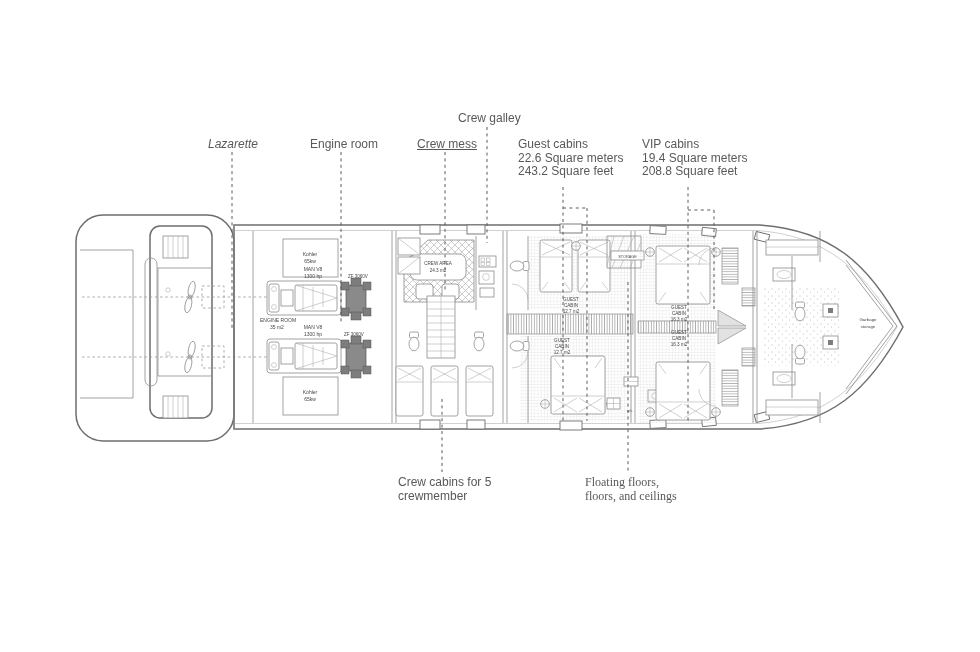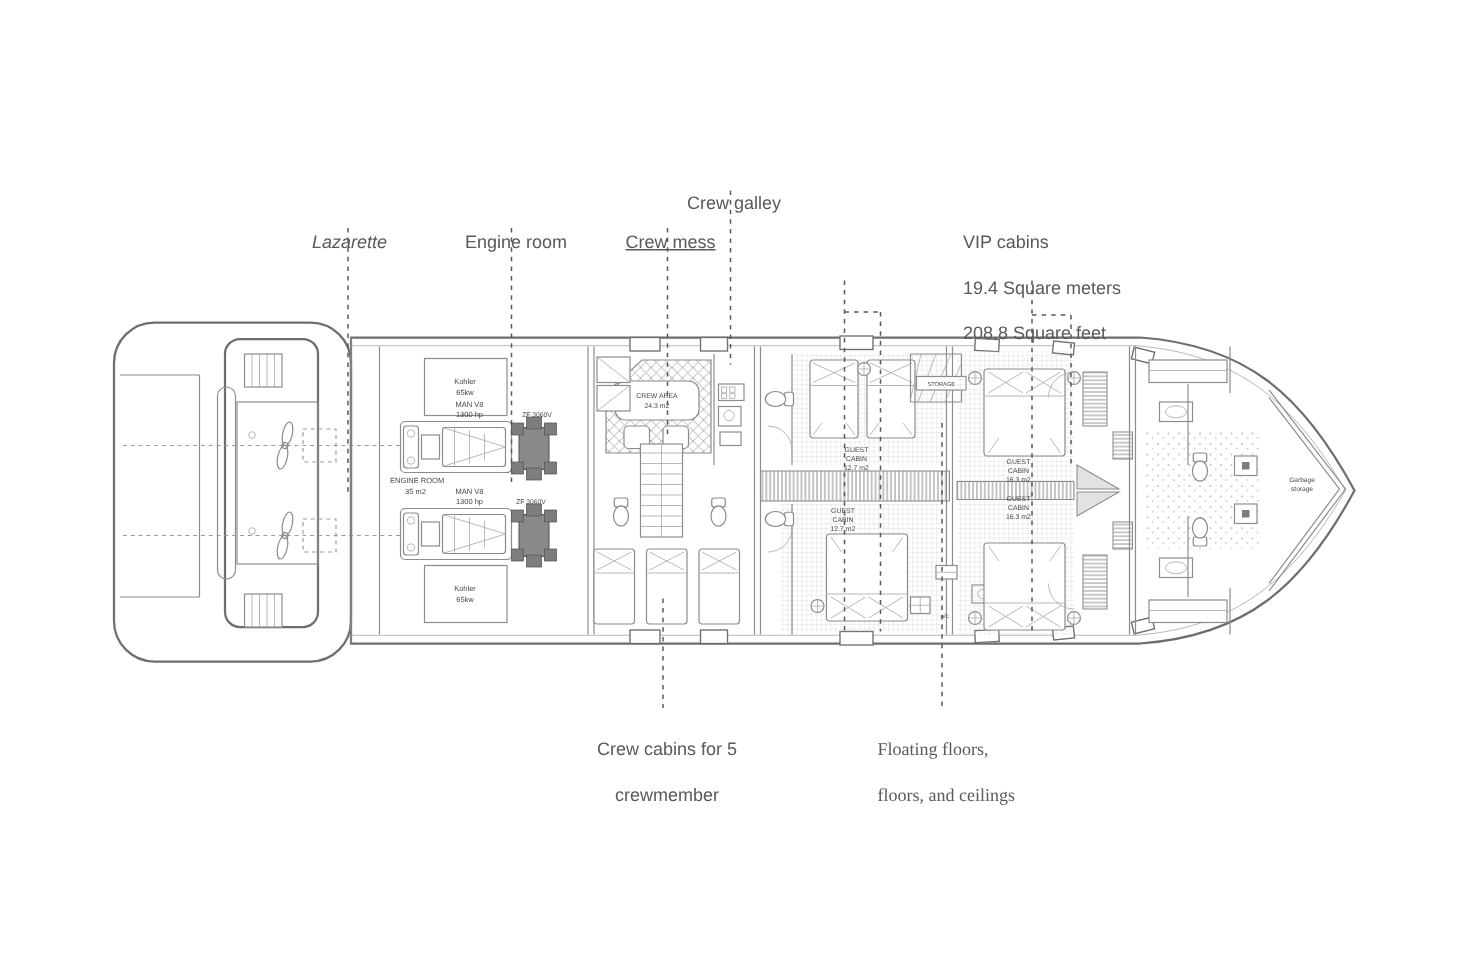--- a/index.html
+++ b/index.html
@@ -1,20 +1,20 @@
 <!DOCTYPE html>
 <html><head>
 <meta charset="utf-8">
 <style>
   html,body{margin:0;padding:0;background:#fff;}
   #stage{position:relative;width:980px;height:652px;background:#fff;overflow:hidden;
          font-family:"Liberation Sans",sans-serif;}
   svg{position:absolute;left:0;top:0;}
   .callout{position:absolute;font-size:12px;line-height:13.5px;color:#58595b;white-space:nowrap;}
-  .callout .t1{display:block;margin-top:17px;}
+  .callout .t1{display:block;}
   
   .s1{fill:none;stroke:#6e6e6e;stroke-width:1.5;}
   .s2{fill:none;stroke:#8c8c8c;stroke-width:0.8;}
   .s3{fill:none;stroke:#a9a9a9;stroke-width:0.55;}
   .w{fill:#ffffff;stroke:#8c8c8c;stroke-width:0.8;}
   .wd{fill:#ffffff;stroke:#6e6e6e;stroke-width:0.9;}
   .dark{fill:#7d7d7d;stroke:#555;stroke-width:0.5;}
   .dash{fill:none;stroke:#5a5a5a;stroke-width:1;stroke-dasharray:3 3.4;}
   .dashlt{fill:none;stroke:#9a9a9a;stroke-width:0.8;stroke-dasharray:2.6 2.6;}
   .t{font-family:"Liberation Sans",sans-serif;fill:#474747;}
@@ -313,26 +313,31 @@
   </div>
   <div class="callout" style="left:310px;top:138px;">
     <span class="t1">Engine room</span>
   </div>
   <div class="callout" style="left:417px;top:138px;text-decoration:underline;">
     <span class="t1">Crew mess</span>
   </div>
   <div class="callout" style="left:458px;top:112px;">
     <span class="t1">Crew galley</span>
   </div>
+  <div class="callout" style="left:518px;top:138px;">
+    <span class="t1">Guest cabins</span>
+    <span class="t1">22.6 Square meters</span>
+    <span class="t1">243.2 Square feet</span>
+  </div>
   <div class="callout" style="left:642px;top:138px;">
     <span class="t1">VIP cabins</span>
     <span class="t1">19.4 Square meters</span>
     <span class="t1">208.8 Square feet</span>
   </div>
-  <div class="callout" style="left:398px;top:476px;text-align:center;">
+  <div class="callout" style="left:398px;top:476px;">
     <span class="t1">Crew cabins for 5</span>
     <span class="t1">crewmember</span>
   </div>
   <div class="callout" style="left:585px;top:476px;font-family:Liberation Serif, serif;">
     <span class="t1">Floating floors,</span>
     <span class="t1">floors, and ceilings</span>
   </div>
 
 </div>
 

